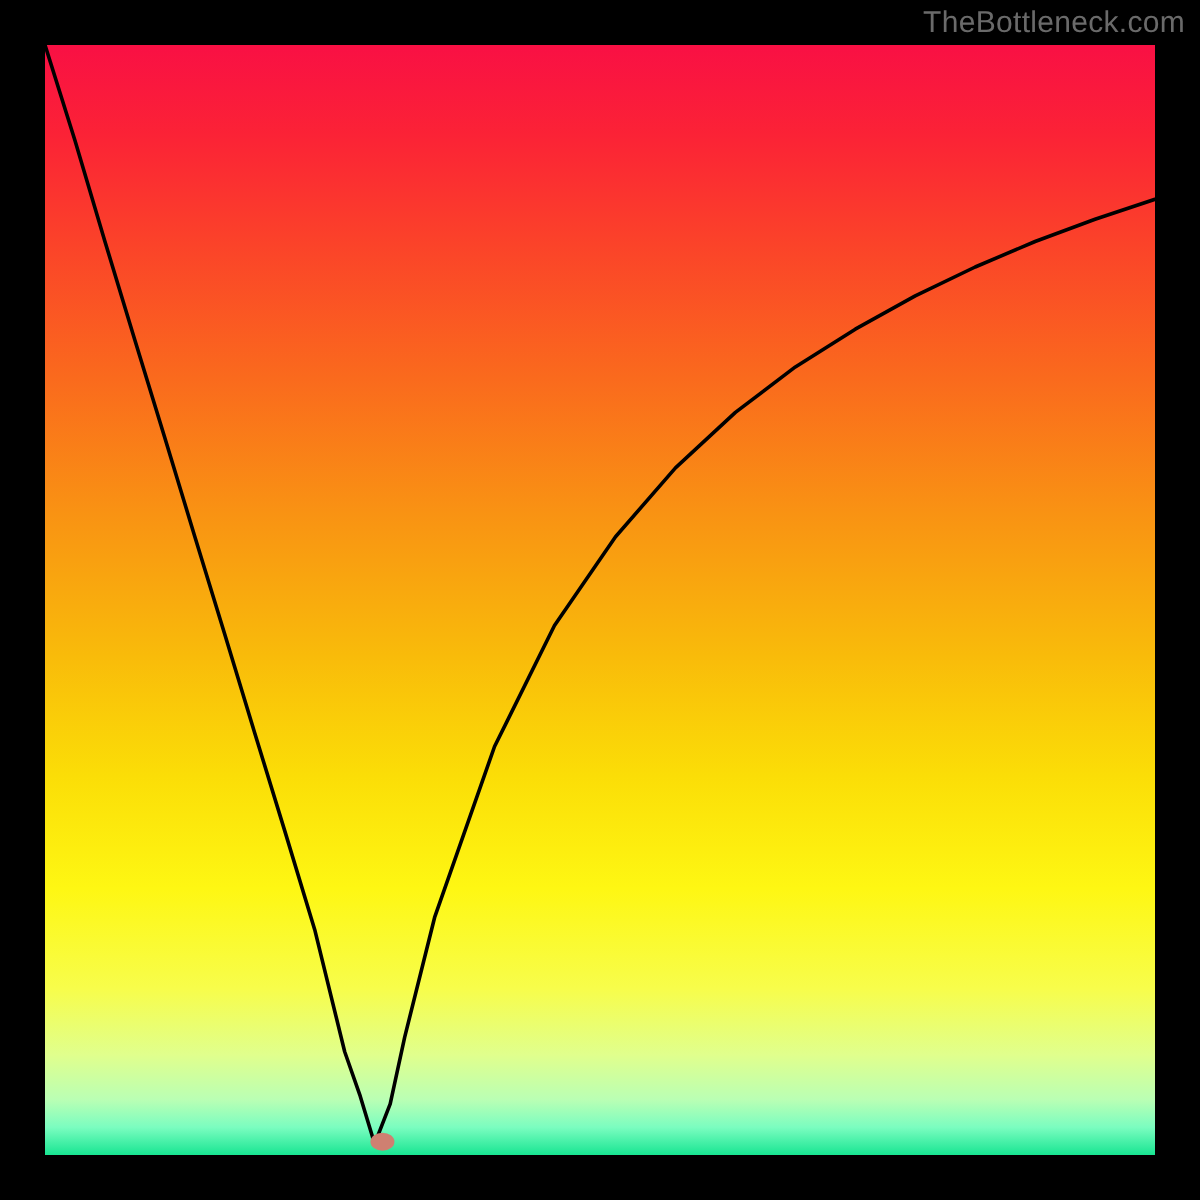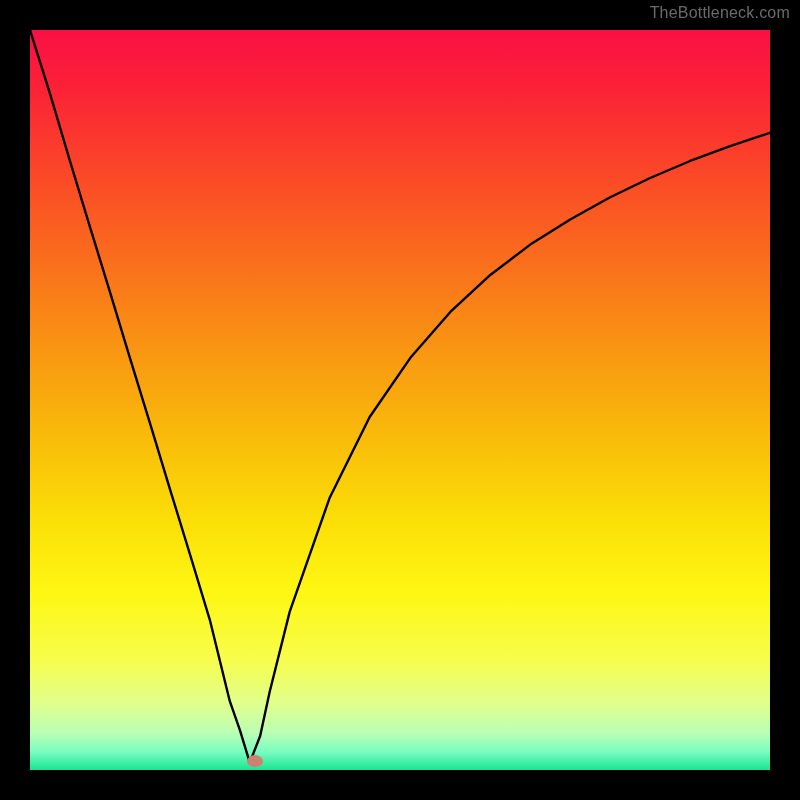--- a/index.html
+++ b/index.html
@@ -24,21 +24,21 @@
     left: 0;
     top: 0;
     width: 740px;
     height: 740px;
   }
   .watermark {
     position: absolute;
     top: 4px;
     right: 10px;
     color: #6a6a6a;
-    font-size: 16px;
+    font-size: 20px;
     font-weight: 500;
     letter-spacing: 0.2px;
     text-align: right;
   }
   svg { display: block; }
 </style>
 </head>
 <body>
 
 <div class="frame">

